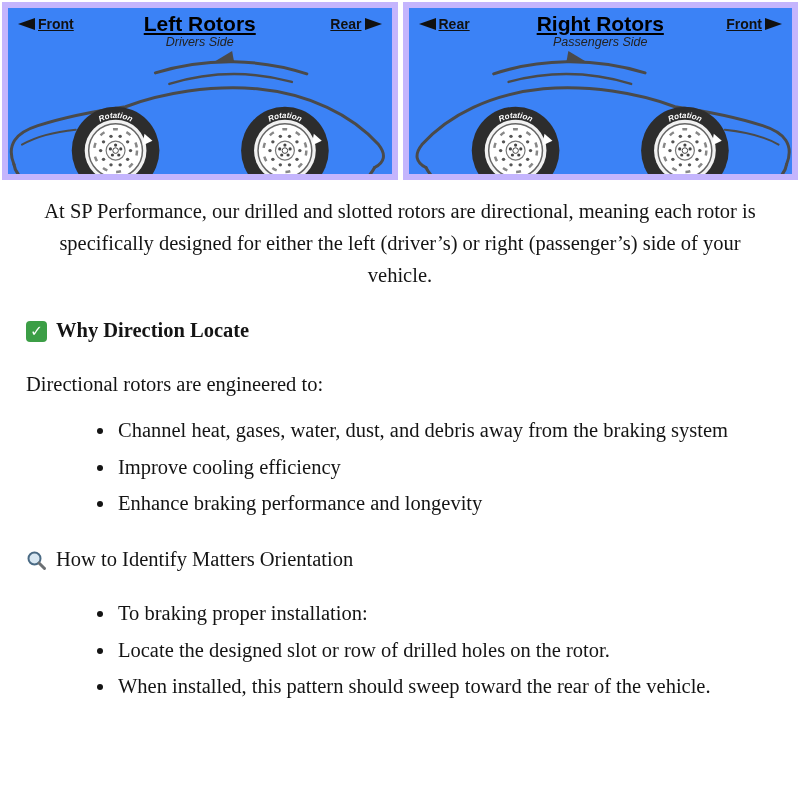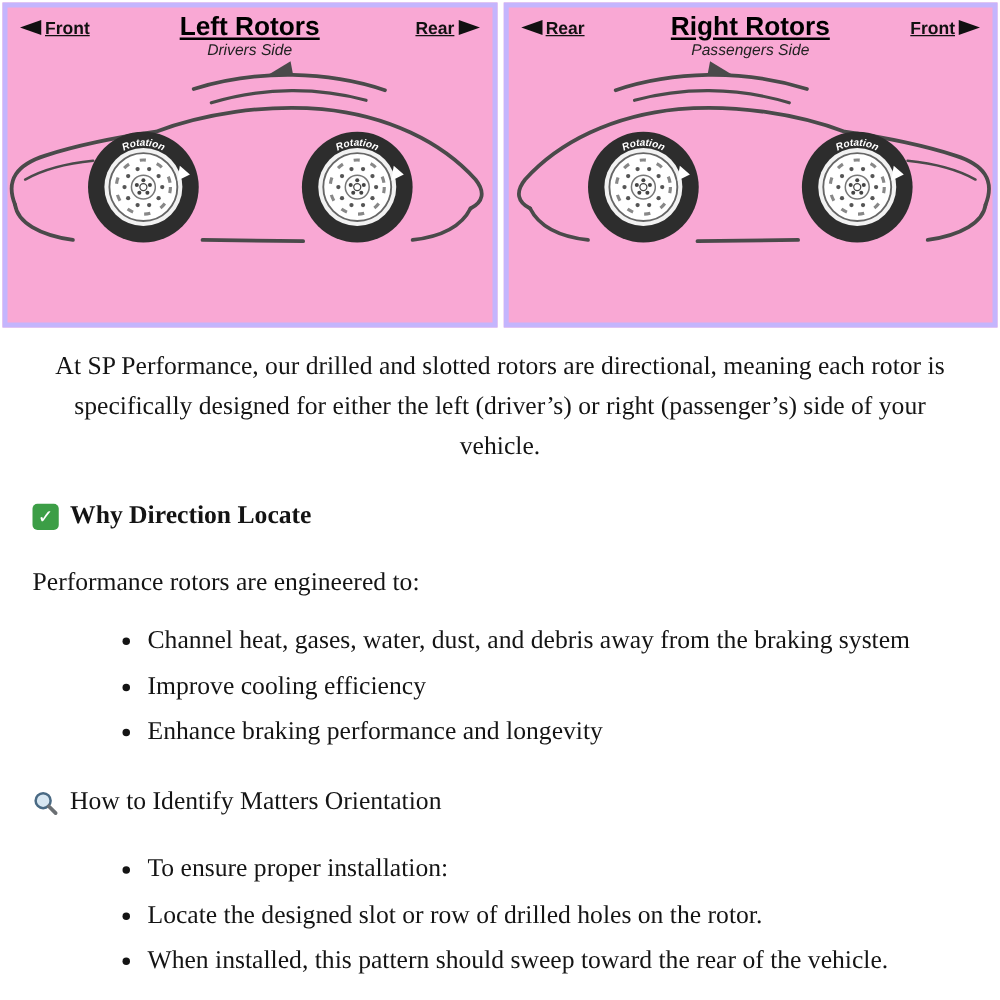--- a/index.html
+++ b/index.html
@@ -5,21 +5,21 @@
   * { box-sizing: border-box; margin: 0; padding: 0; }
   html,body { background:#fff; }
   .page {
     width: 800px; height: 800px; margin: 0 auto; background: #fff;
     font-family: "Liberation Serif", serif; color: #141414; overflow: hidden;
   }
 
   
   .diagram { display: flex; gap: 5px; padding: 2px 2px 0 2px; }
   .panel {
-    flex: 1; border: 4px solid #c4b5fd; background: #f9a8d4; height: 260px;
+    flex: 1; border: 6px solid #c4b5fd; background: #3b82f6; height: 178px;
     overflow: hidden; position: relative;
   }
   .panel-header {
     display: grid; grid-template-columns: 1fr auto 1fr;
     align-items: flex-start; padding: 5px 10px 0 10px;
     font-family: "Liberation Sans", sans-serif;
   }
   .dir { display: flex; align-items: center; gap: 3px; margin-top: 3px; }
   .dir.right { justify-self: end; }
   .dir-label { font-weight: bold; font-size: 14px; text-decoration: underline; color:#111; }
@@ -151,36 +151,36 @@
 
   <div class="content">
 
     <p class="intro">At SP Performance, our drilled and slotted rotors are directional, meaning each rotor is specifically designed for either the left (driver’s) or right (passenger’s) side of your vehicle.</p>
 
     <div class="sec-heading bold">
       <span class="check-icon">✓</span>
       <span class="sec-title">Why Direction Locate</span>
     </div>
 
-    <p class="lead">Performance rotors are engineered to:</p>
+    <p class="lead">Directional rotors are engineered to:</p>
 
     <ul class="bullets">
       <li>Channel heat, gases, water, dust, and debris away from the braking system</li>
       <li>Improve cooling efficiency</li>
       <li>Enhance braking performance and longevity</li>
     </ul>
 
     <div class="sec-heading regular">
       <svg class="mag-icon" width="21" height="21" viewBox="0 0 21 21">
         <circle cx="8.5" cy="8.5" r="6" fill="#d8e7f2" stroke="#4a6a84" stroke-width="2"></circle>
         <line x1="13" y1="13" x2="18.5" y2="18.5" stroke="#6b6f73" stroke-width="3" stroke-linecap="round"></line>
       </svg>
       <span class="sec-title">How to Identify Matters Orientation</span>
     </div>
 
     <ul class="bullets">
-      <li>To ensure proper installation:</li>
+      <li>To braking proper installation:</li>
       <li>Locate the designed slot or row of drilled holes on the rotor.</li>
       <li>When installed, this pattern should sweep toward the rear of the vehicle.</li>
     </ul>
 
   </div>
 </div>
 
 </body></html>

